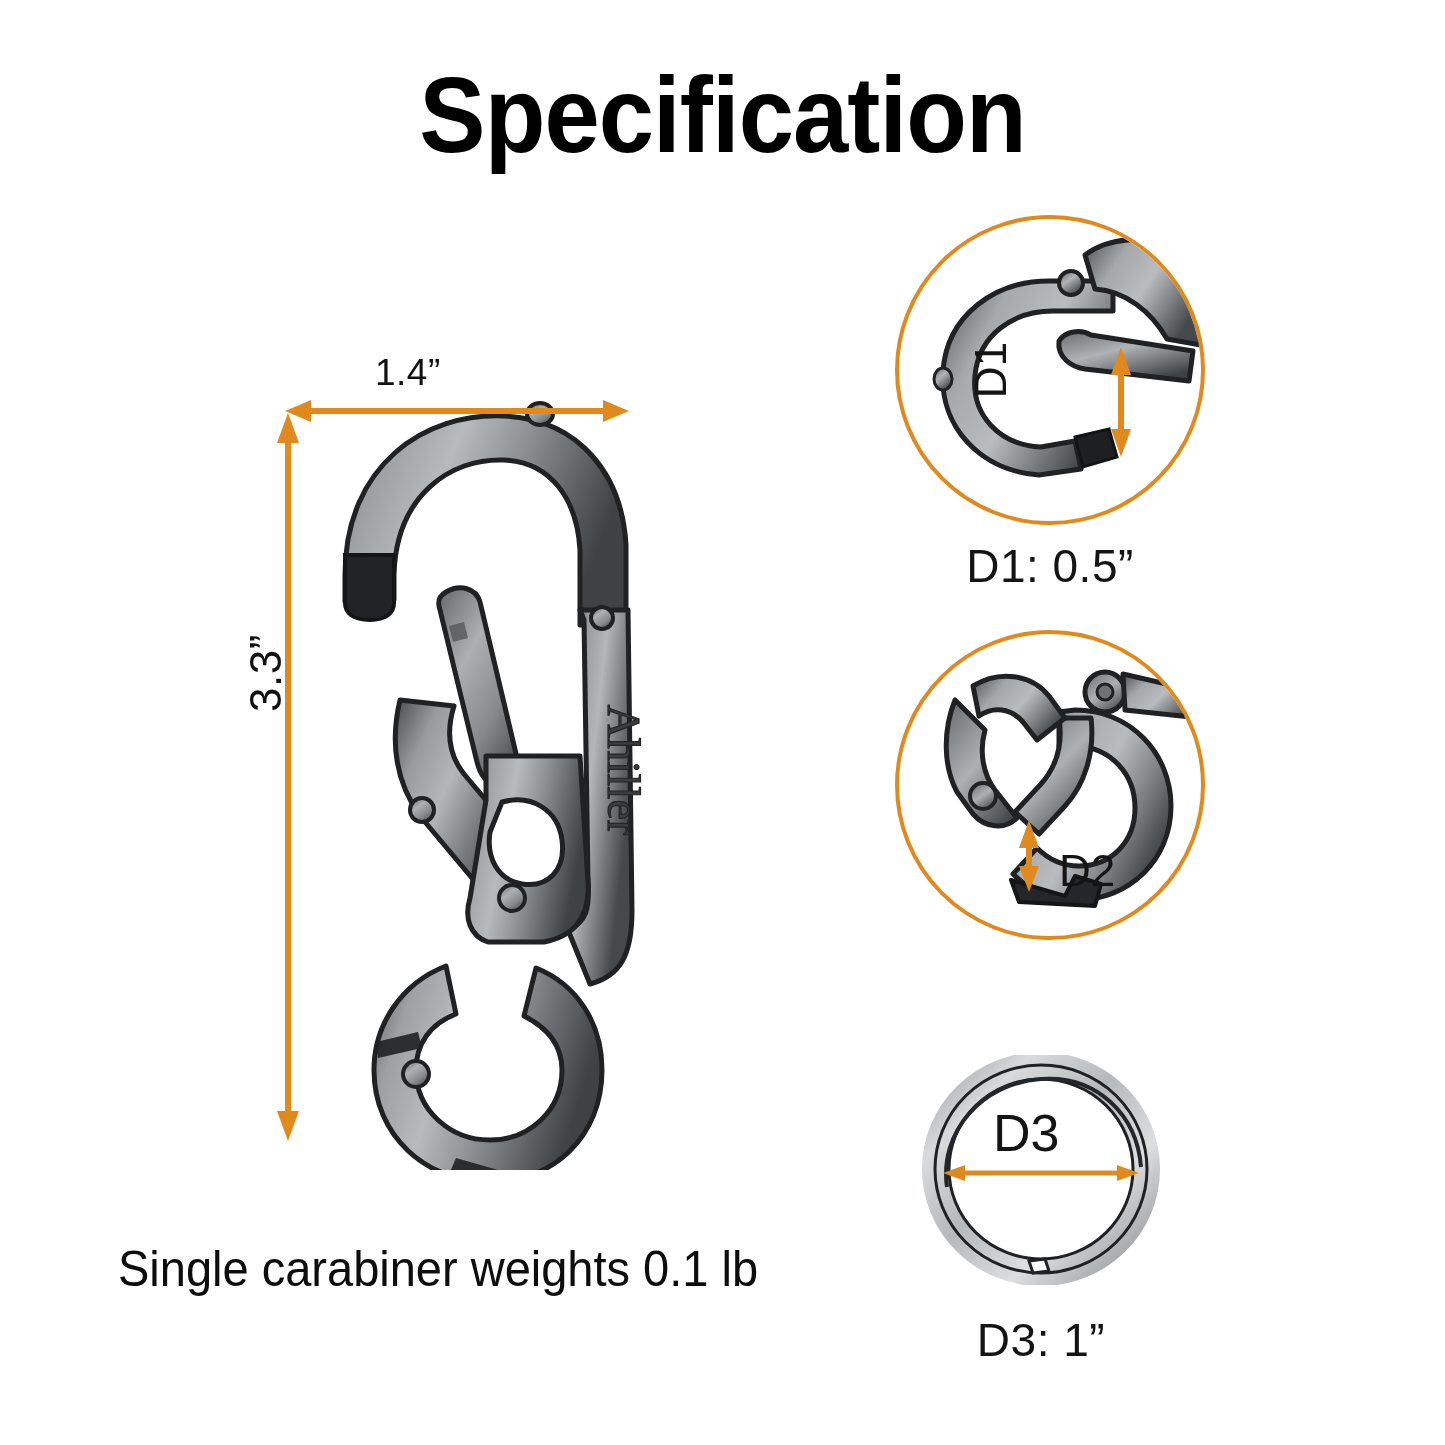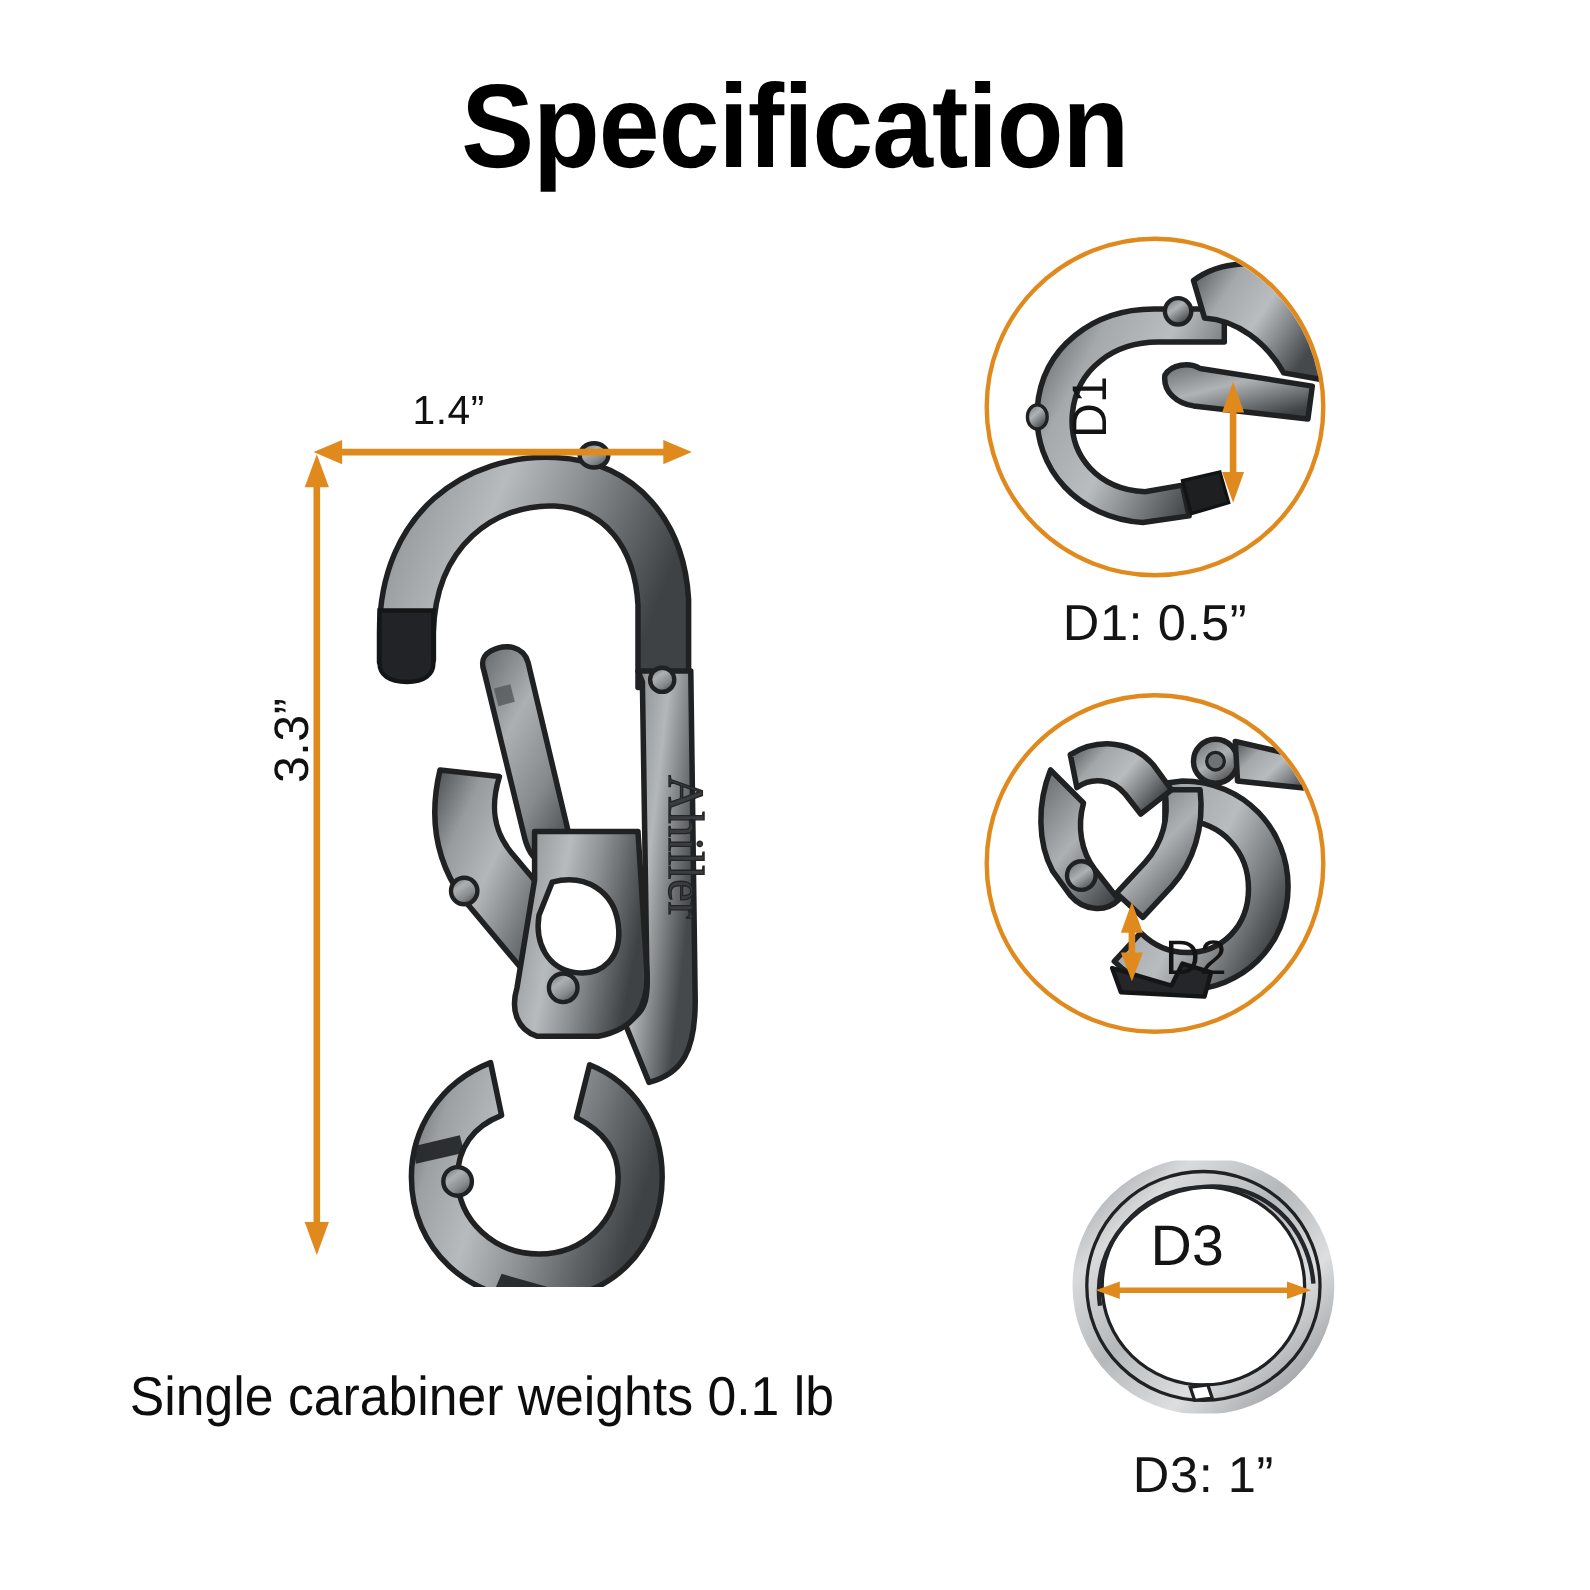--- a/index.html
+++ b/index.html
@@ -93,21 +93,21 @@
     white-space: nowrap;
   }
 
   
   .detail-block {
     position: absolute;
     width: 330px;
   }
   #detail-d1 { left: 895px; top: 215px; }
   #detail-d2 { left: 895px; top: 630px; }
-  #detail-d3 { left: 974px; top: 1055px; }
+  #detail-d3 { left: 921px; top: 1055px; }
 
   .detail-circle {
     position: relative;
     width: 310px;
     height: 310px;
     border: 4px solid #e08a1e;
     border-radius: 50%;
     box-sizing: border-box;
     overflow: hidden;
   }

